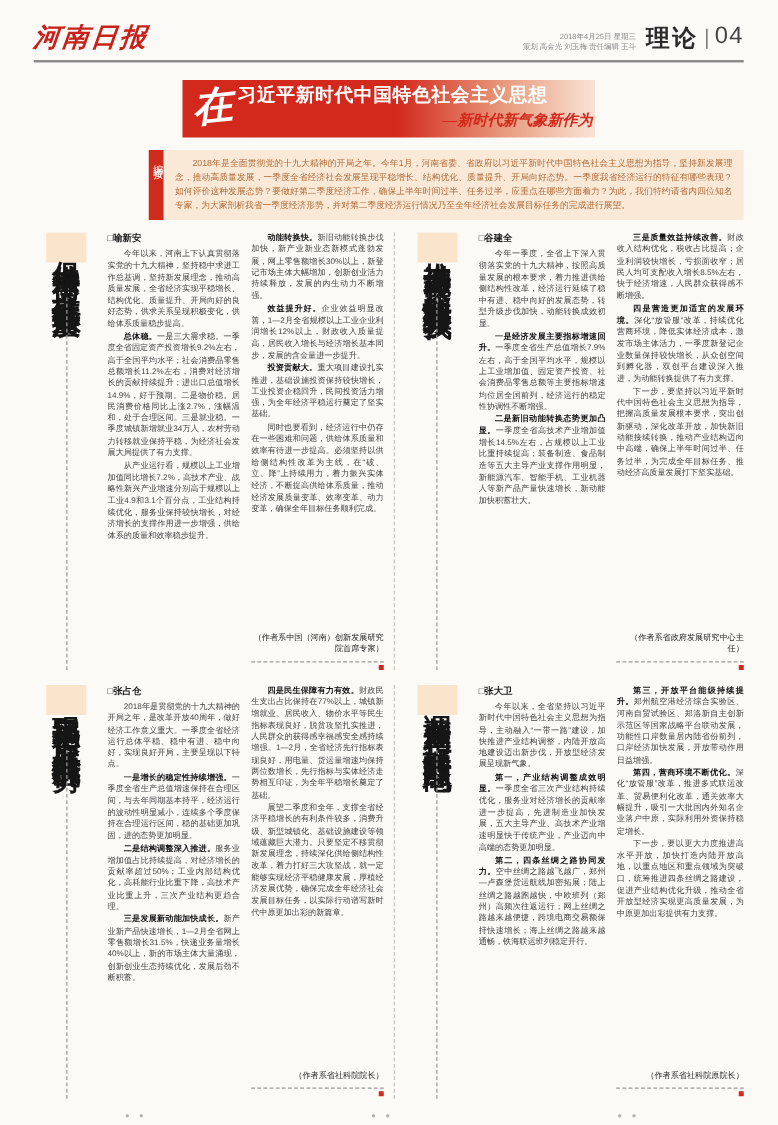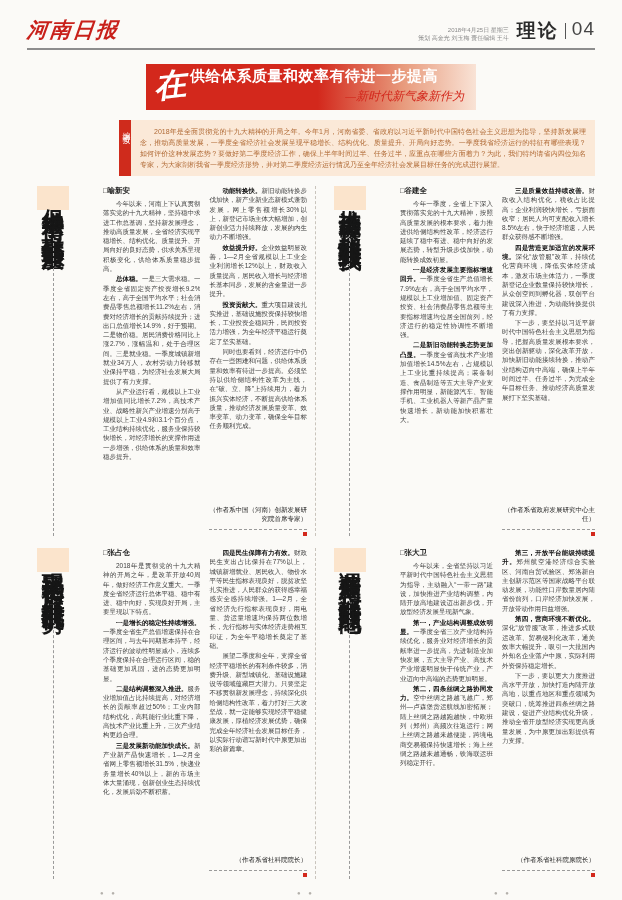--- a/index.html
+++ b/index.html
@@ -36,23 +36,23 @@
   }
   .zai{
     font-family:"Liberation Serif","DejaVu Serif",serif;
     font-size:32px;font-weight:bold;font-style:italic;color:#ffffff;
     padding:0 4px 2px 8px;transform:rotate(-6deg);
   }
   .banner-lines{flex:1;position:relative;height:100%;}
   .banner-l1{font-size:15px;font-weight:bold;color:#fff;letter-spacing:.5px;margin-top:3px;white-space:nowrap;}
   .banner-l2{font-size:15px;font-weight:bold;color:#fff;letter-spacing:2px;}
   .banner-sub{
-    position:absolute;right:12px;bottom:5px;
-    font-family:"Liberation Serif","DejaVu Serif",serif;
-    font-size:12px;font-weight:normal;font-style:italic;color:#d3281c;white-space:nowrap;
+    position:absolute;right:2px;bottom:5px;
+    font-family:"Liberation Serif","DejaVu Serif",serif;
+    font-size:12px;font-weight:bold;font-style:italic;color:#d3281c;white-space:nowrap;
   }
 
   
   .editor{display:flex;margin:10px 0 0 92px;}
   .editor-strip{
     background:#cf2b1c;color:#fff;width:12px;
     writing-mode:vertical-rl;text-orientation:upright;
     font-size:8px;letter-spacing:2px;display:flex;align-items:center;justify-content:flex-start;
     padding:5px 0;
   }
@@ -62,21 +62,21 @@
   }
   .editor-body .indent{text-indent:2em;}
 
   
   .content{margin-top:10px;}
   .row{display:flex;}
   .half{width:283px;}
   .half + .half{border-left:1px dashed #c9c4bc;padding-left:8px;margin-left:8px;width:274px;}
   .row + .row{margin-top:12px;}
 
-  .art{display:flex;gap:24px;}
+  .art{display:flex;gap:7px;}
   .hl-col{width:52px;flex:0 0 52px;display:flex;flex-direction:column;align-items:center;}
   .hl-box,.hl-rest{
     writing-mode:vertical-rl;text-orientation:upright;
     font-family:"Liberation Serif","DejaVu Serif",serif;
     font-weight:bold;color:#161616;letter-spacing:2px;
   }
   .hl-box{background:#fbe4cc;font-size:22px;padding:6px 5px;line-height:1;}
   .hl-rest{font-size:23px;padding-top:6px;line-height:1;}
   .hl-dots{flex:1;border-left:1px dashed #9a9a9a;margin-top:6px;min-height:12px;}
 
@@ -119,21 +119,21 @@
         <span class="page-no">04</span>
       </div>
     </div>
   </div>
   <div class="head-rule"></div>
 
   <div class="banner-wrap">
     <div class="banner">
       <span class="zai">在</span>
       <div class="banner-lines">
-        <div class="banner-l1">供给体系质量和效率有待进一步提高</div>
+        <div class="banner-l1">习近平新时代中国特色社会主义思想</div>
         <div class="banner-sub">—新时代新气象新作为</div>
       </div>
     </div>
   </div>
 
   <div class="editor">
     <div class="editor-strip">编者按</div>
     <div class="editor-body">
       <div class="indent">2018年是全面贯彻党的十九大精神的开局之年。今年1月，河南省委、省政府以习近平新时代中国特色社会主义思想为指导，坚持新发展理念，推动高质量发展，一季度全省经济社会发展呈现平稳增长、结构优化、质量提升、开局向好态势。一季度我省经济运行的特征有哪些表现？如何评价这种发展态势？要做好第二季度经济工作，确保上半年时间过半、任务过半，应重点在哪些方面着力？为此，我们特约请省内四位知名专家，为大家剖析我省一季度经济形势，并对第二季度经济运行情况乃至全年经济社会发展目标任务的完成进行展望。</div>
     </div>

